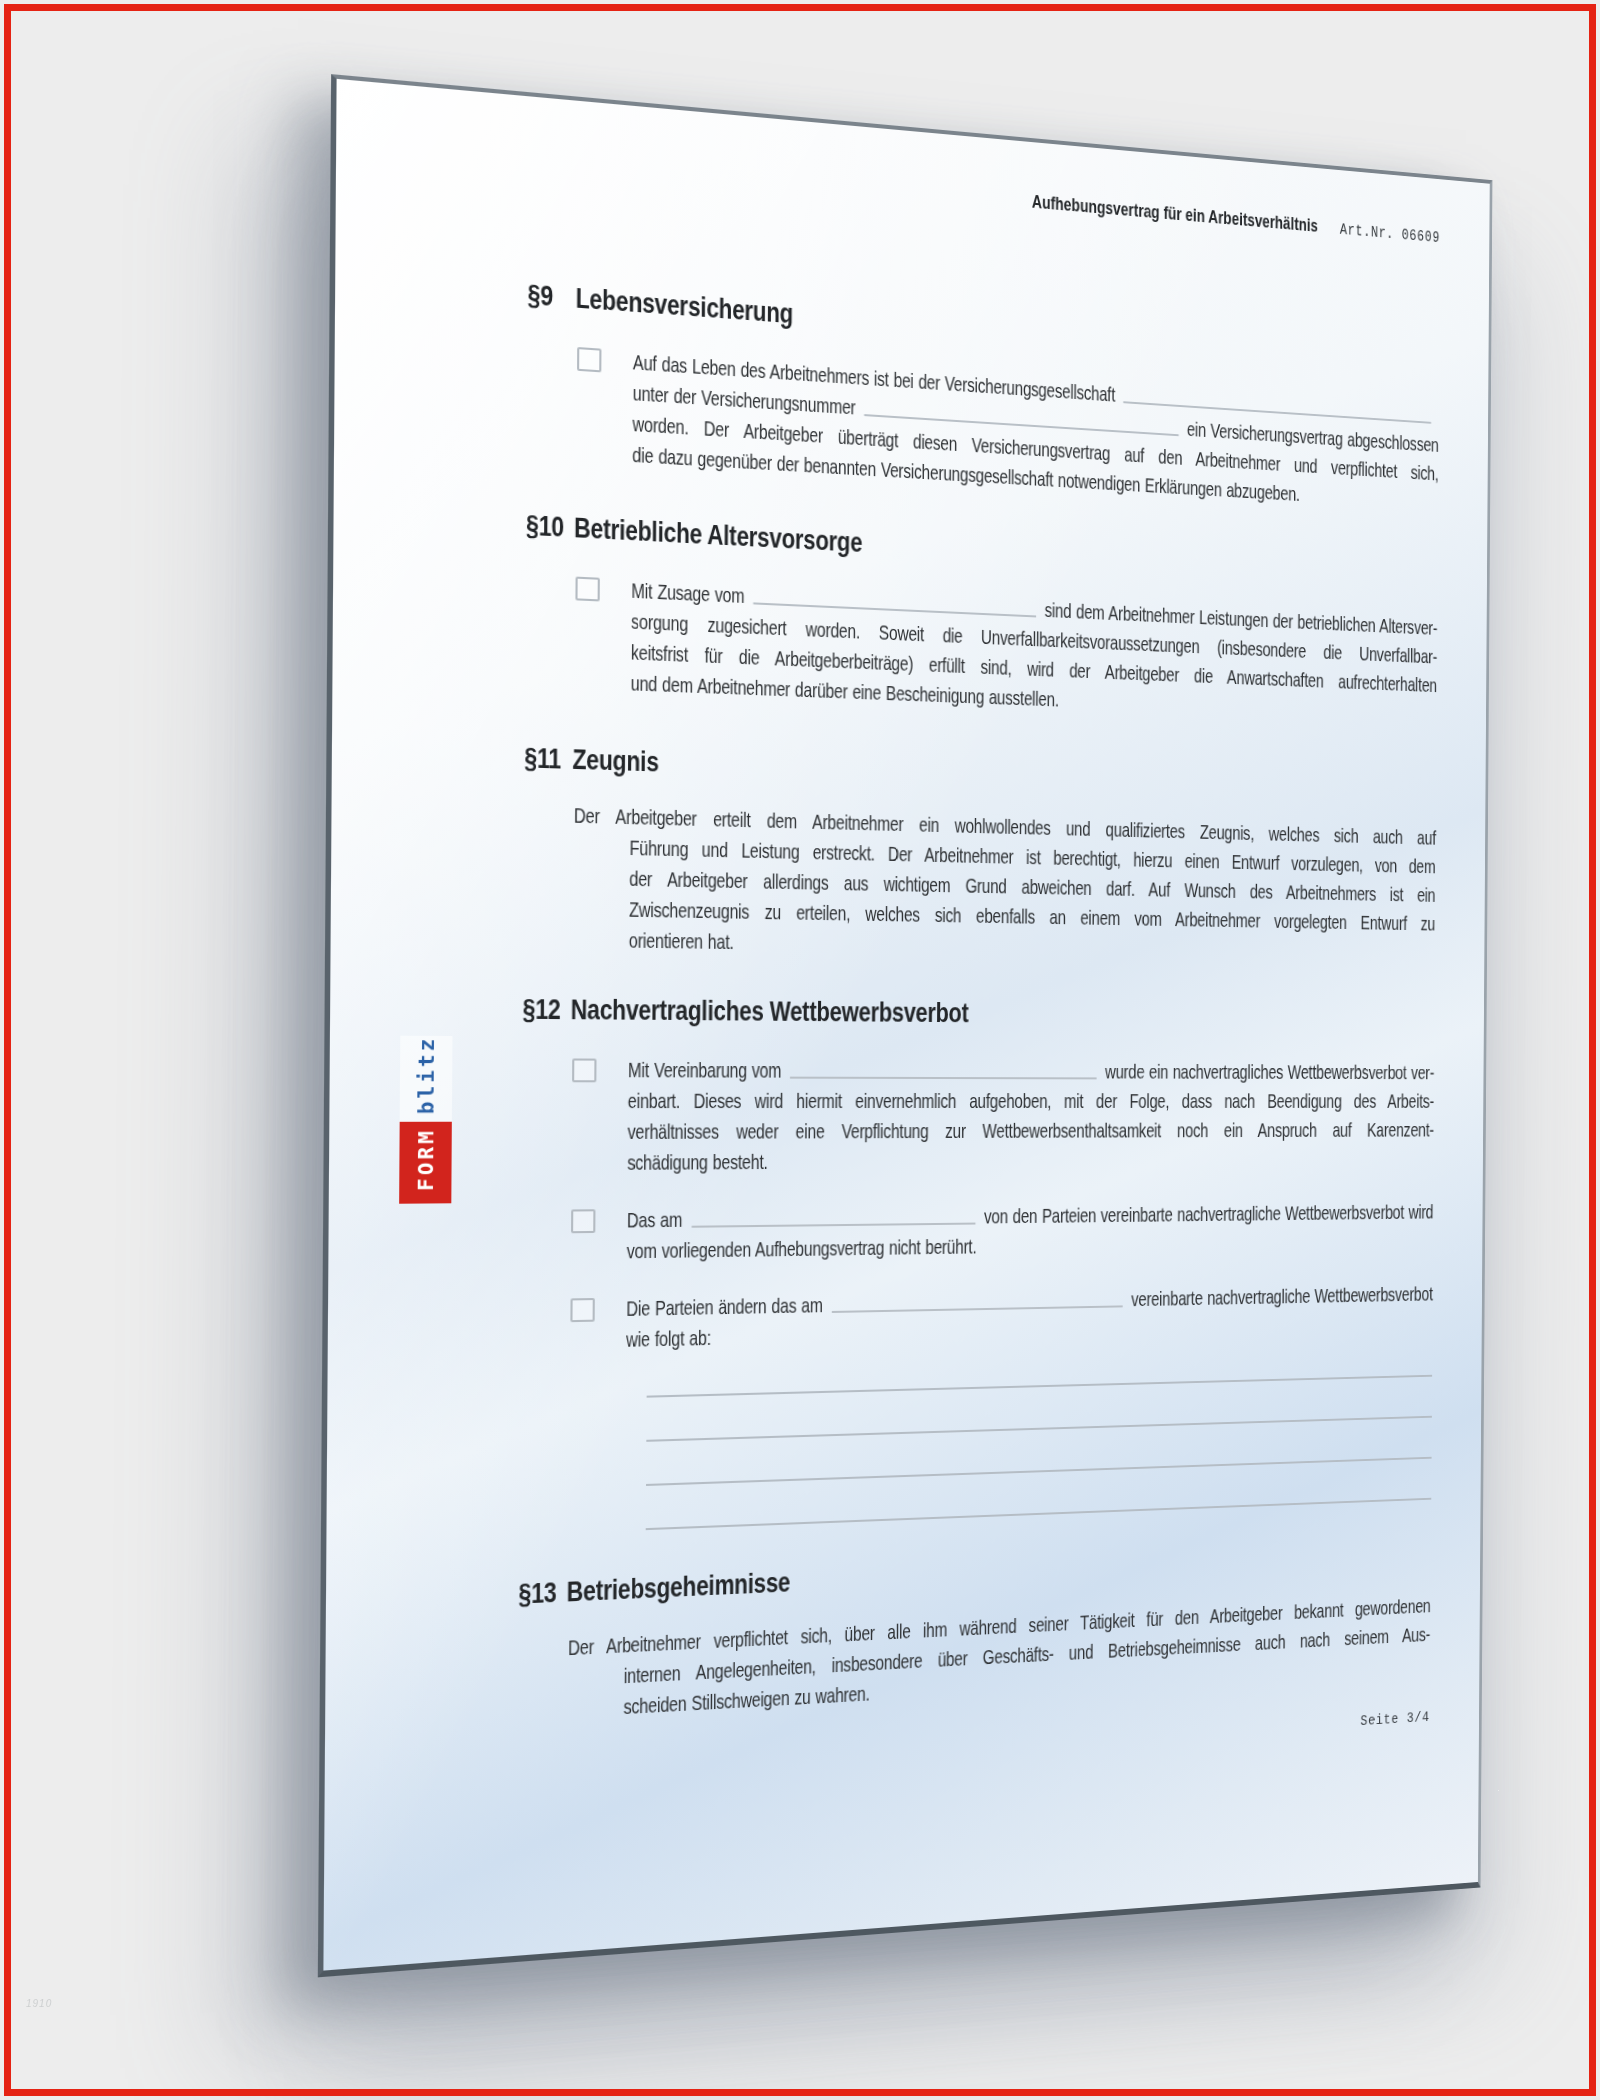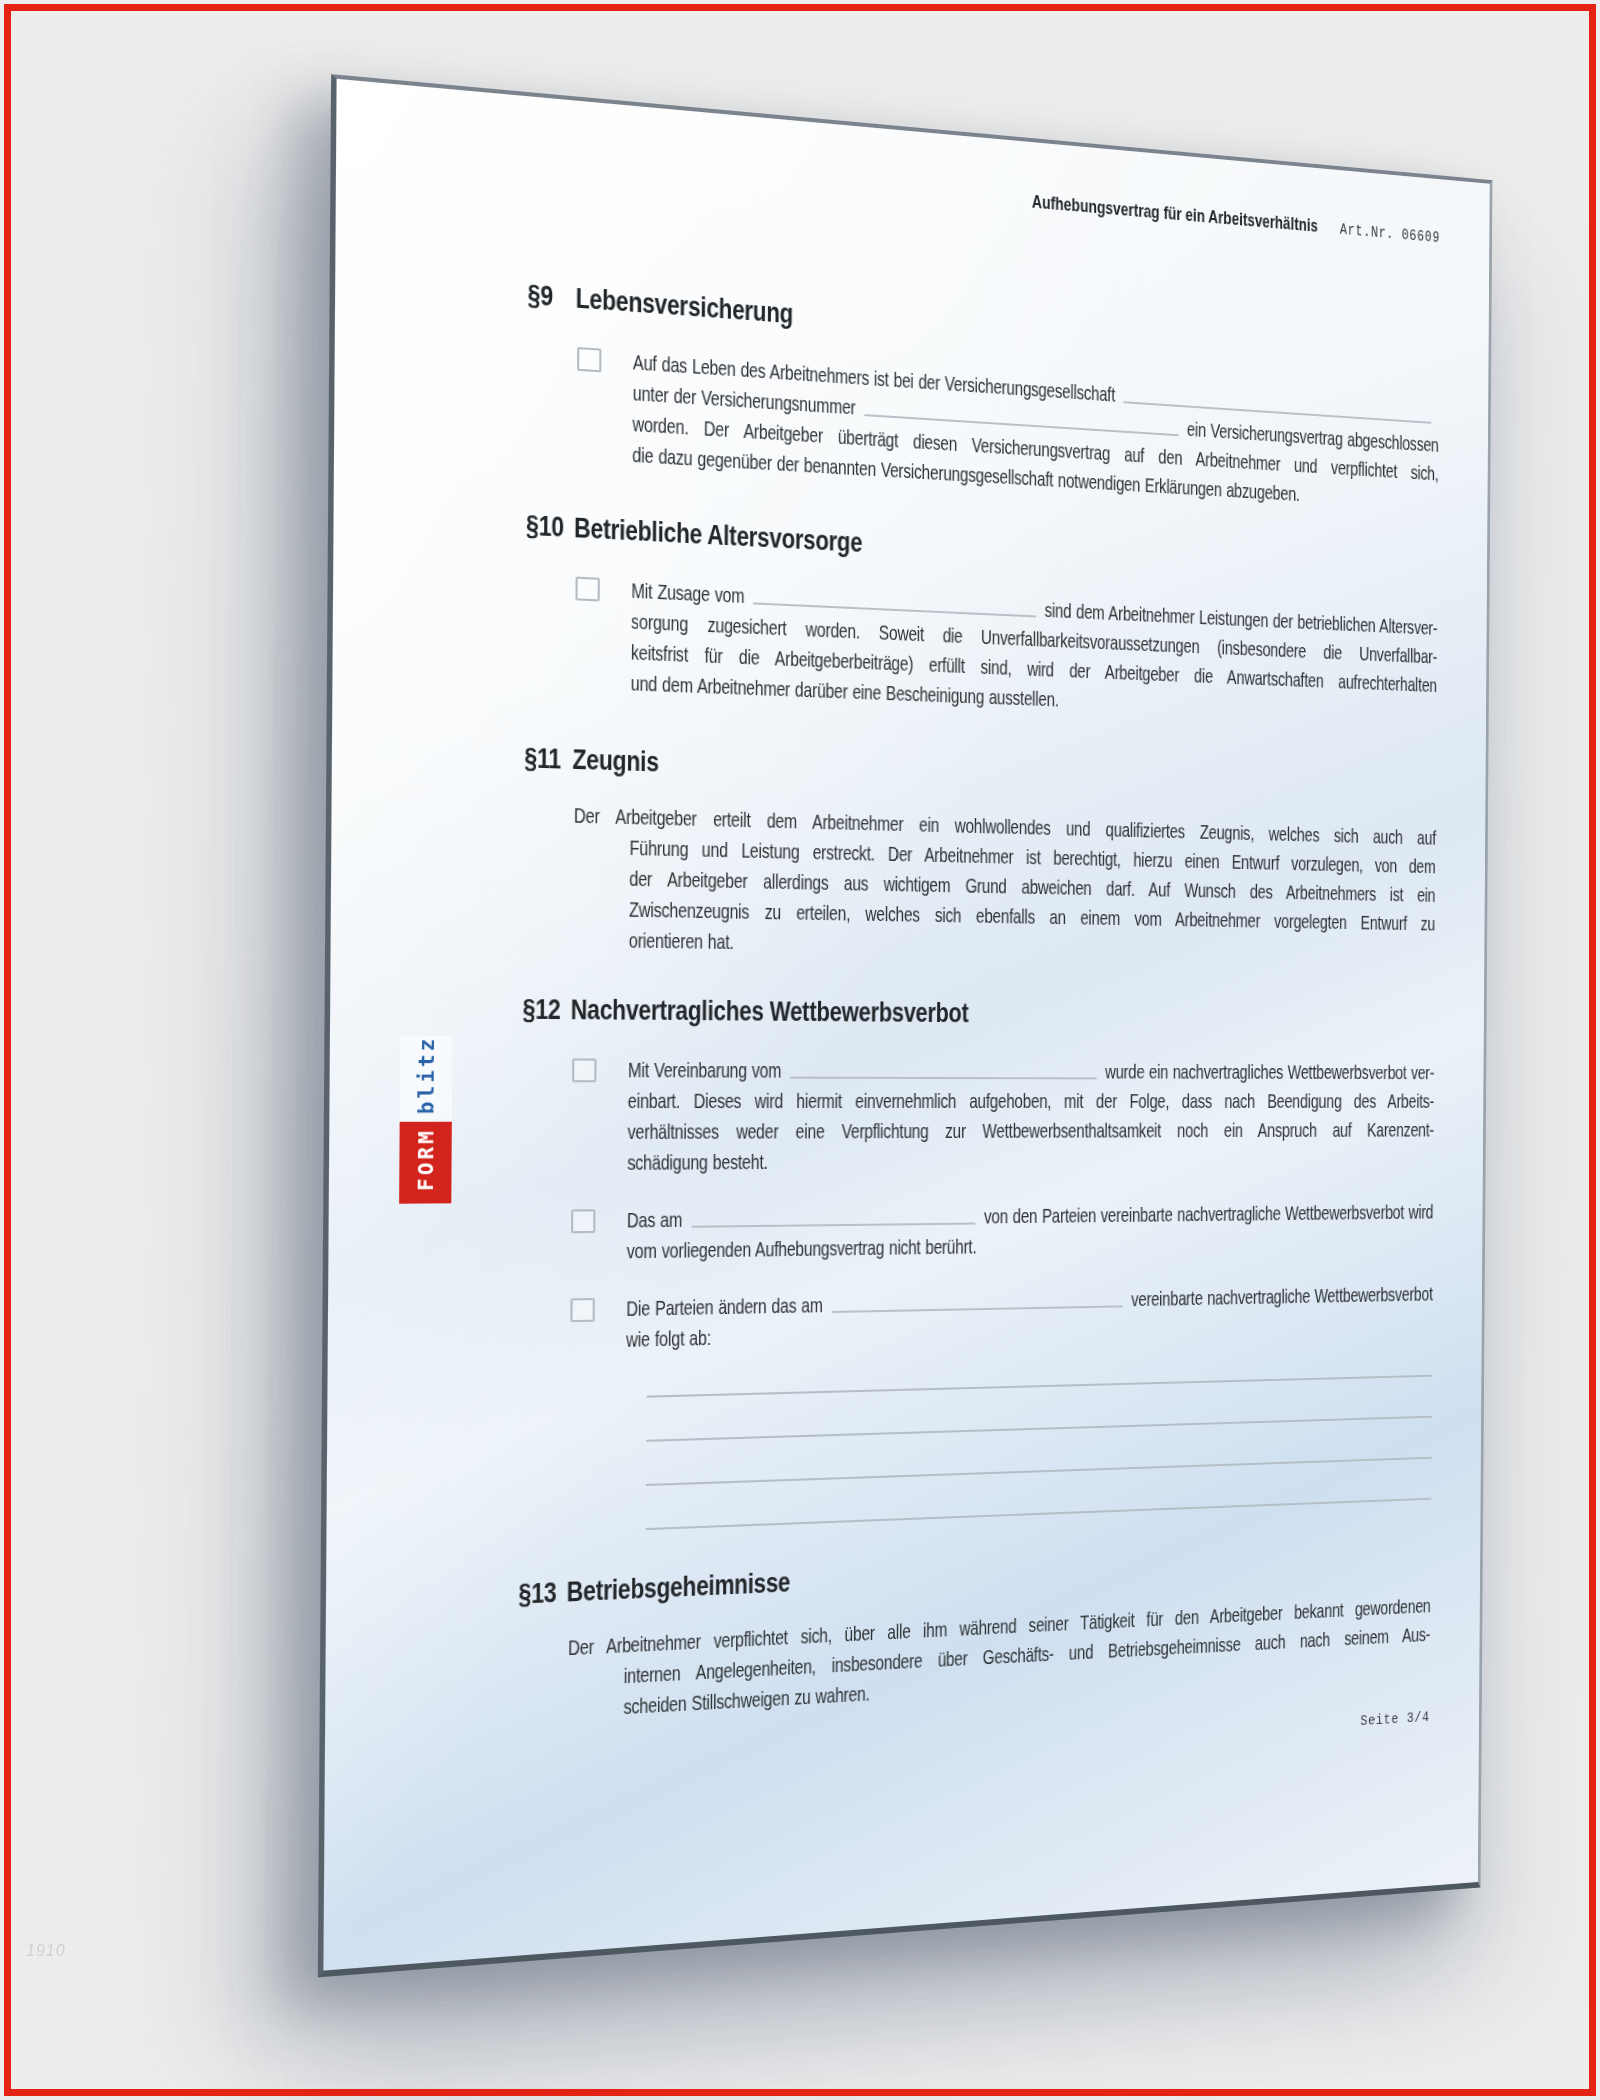--- a/index.html
+++ b/index.html
@@ -15,22 +15,22 @@
   
   .frame {
     position:absolute; inset:4px;
     border:7px solid #e52314;
     pointer-events:none;
     z-index:50;
   }
 
   
   .watermark {
-    position:absolute; left:26px; top:1942px;
-    font-size:16px; color:rgba(185,188,190,0.6);
+    position:absolute; left:26px; top:1998px;
+    font-size:10px; color:rgba(185,188,190,0.6);
     letter-spacing:1px;
     font-style:italic;
   }
 
   
   .sheet {
     position:absolute; left:352px; top:130px;
     width:1170px; height:1800px;
     transform-origin:50% 50%;
     transform: perspective(1500px) rotate(0.4deg) rotateY(8deg);

